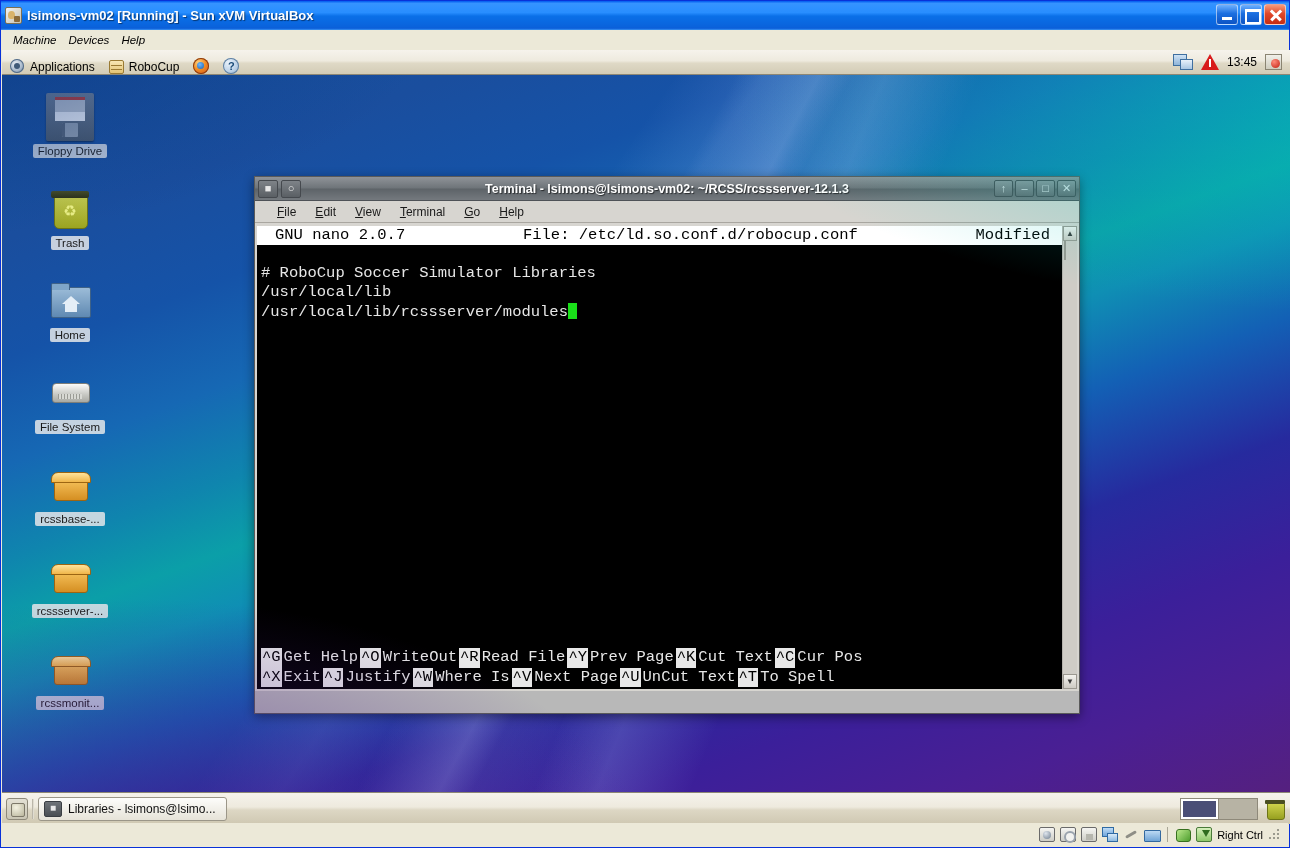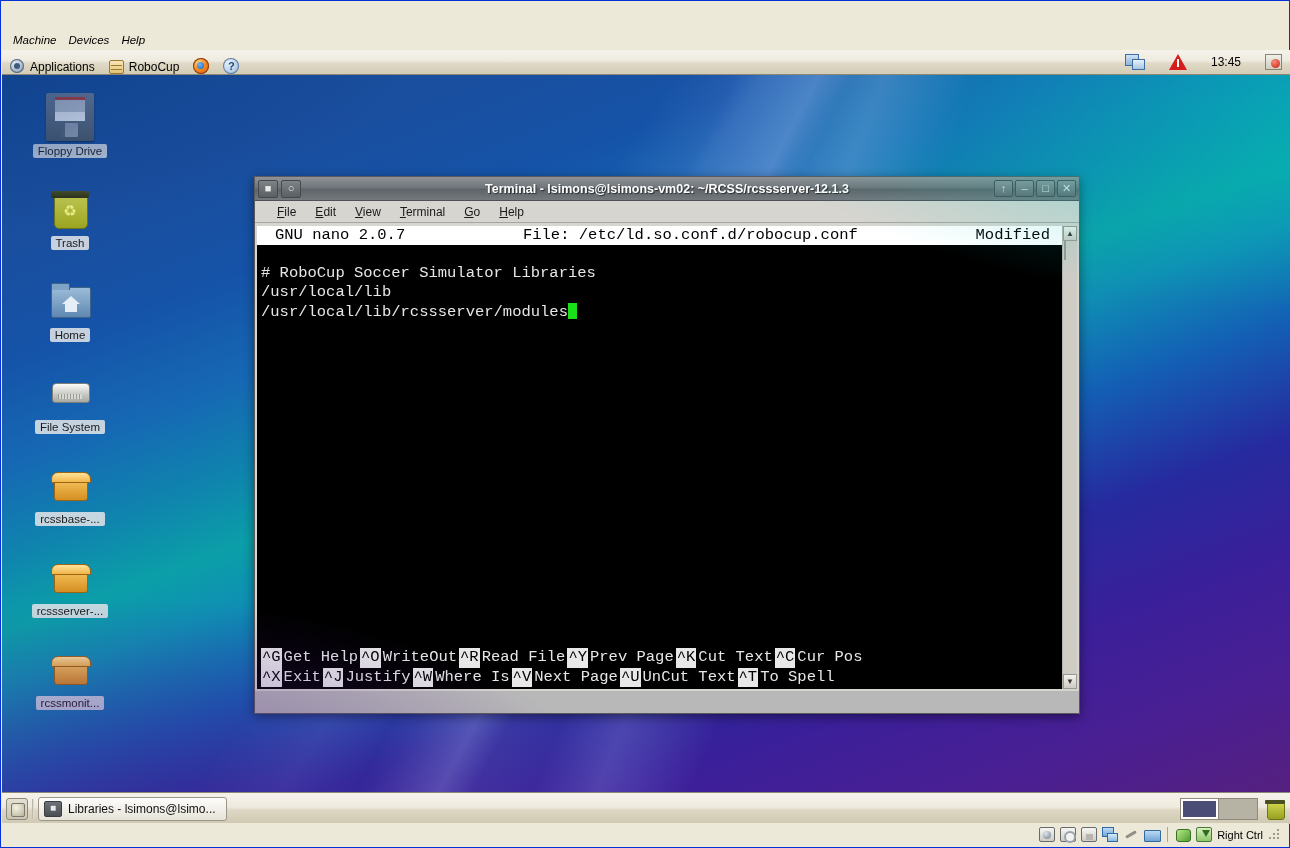--- a/index.html
+++ b/index.html
@@ -147,21 +147,21 @@
   #help-icon {
     width: 16px; height: 16px; border-radius: 50%; flex: none;
     background: radial-gradient(circle at 35% 30%, #e9f2fb 0%, #b9cfe6 60%, #7a9cc0 100%);
     box-shadow: 0 0 0 1px #5f7f9f inset;
     color: #1b4b78; font-size: 11px; font-weight: bold;
     display: flex; align-items: center; justify-content: center;
     line-height: 1;
   }
   #panel-right {
     margin-left: auto; display: flex; align-items: center;
-    gap: 24px; padding-right: 8px; height: 100%; border-radius: 11px;
+    gap: 8px; padding-right: 8px; height: 100%; border-radius: 11px;
   }
   #network-icon { width: 20px; height: 16px; position: relative; flex: none; }
   #network-icon::before {
     content: ""; position: absolute; left: 0; top: 0;
     width: 12px; height: 10px; background: linear-gradient(to bottom,#cfe2f5,#8fb4d8);
     border: 1px solid #3f6fa0;
   }
   #network-icon::after {
     content: ""; position: absolute; right: 0; bottom: 0;
     width: 11px; height: 9px; background: linear-gradient(to bottom,#e8f1fa,#a9c6e2);
@@ -580,20 +580,29 @@
       radial-gradient(circle 1.2px at 6px 5px,#9a9a8e 99%,transparent),
       radial-gradient(circle 1.2px at 10px 5px,#9a9a8e 99%,transparent),
       radial-gradient(circle 1.2px at 10px 1px,#9a9a8e 99%,transparent);
   }
 </style>
 </head>
 <body>
 
 <div id="vbox-window">
 
+  <div id="vbox-titlebar">
+    <div id="vbox-icon"></div>
+    <span id="vbox-title-text">lsimons-vm02 [Running] - Sun xVM VirtualBox</span>
+    <div id="vbox-winbtns">
+      <div class="xpbtn min"></div>
+      <div class="xpbtn max"></div>
+      <div class="xpbtn close"></div>
+    </div>
+  </div>
 
   <div id="vbox-menubar">
     <span class="mi">Machine</span>
     <span class="mi">Devices</span>
     <span class="mi">Help</span>
   </div>
 
   <div id="guest">
 
     <div id="top-panel">

